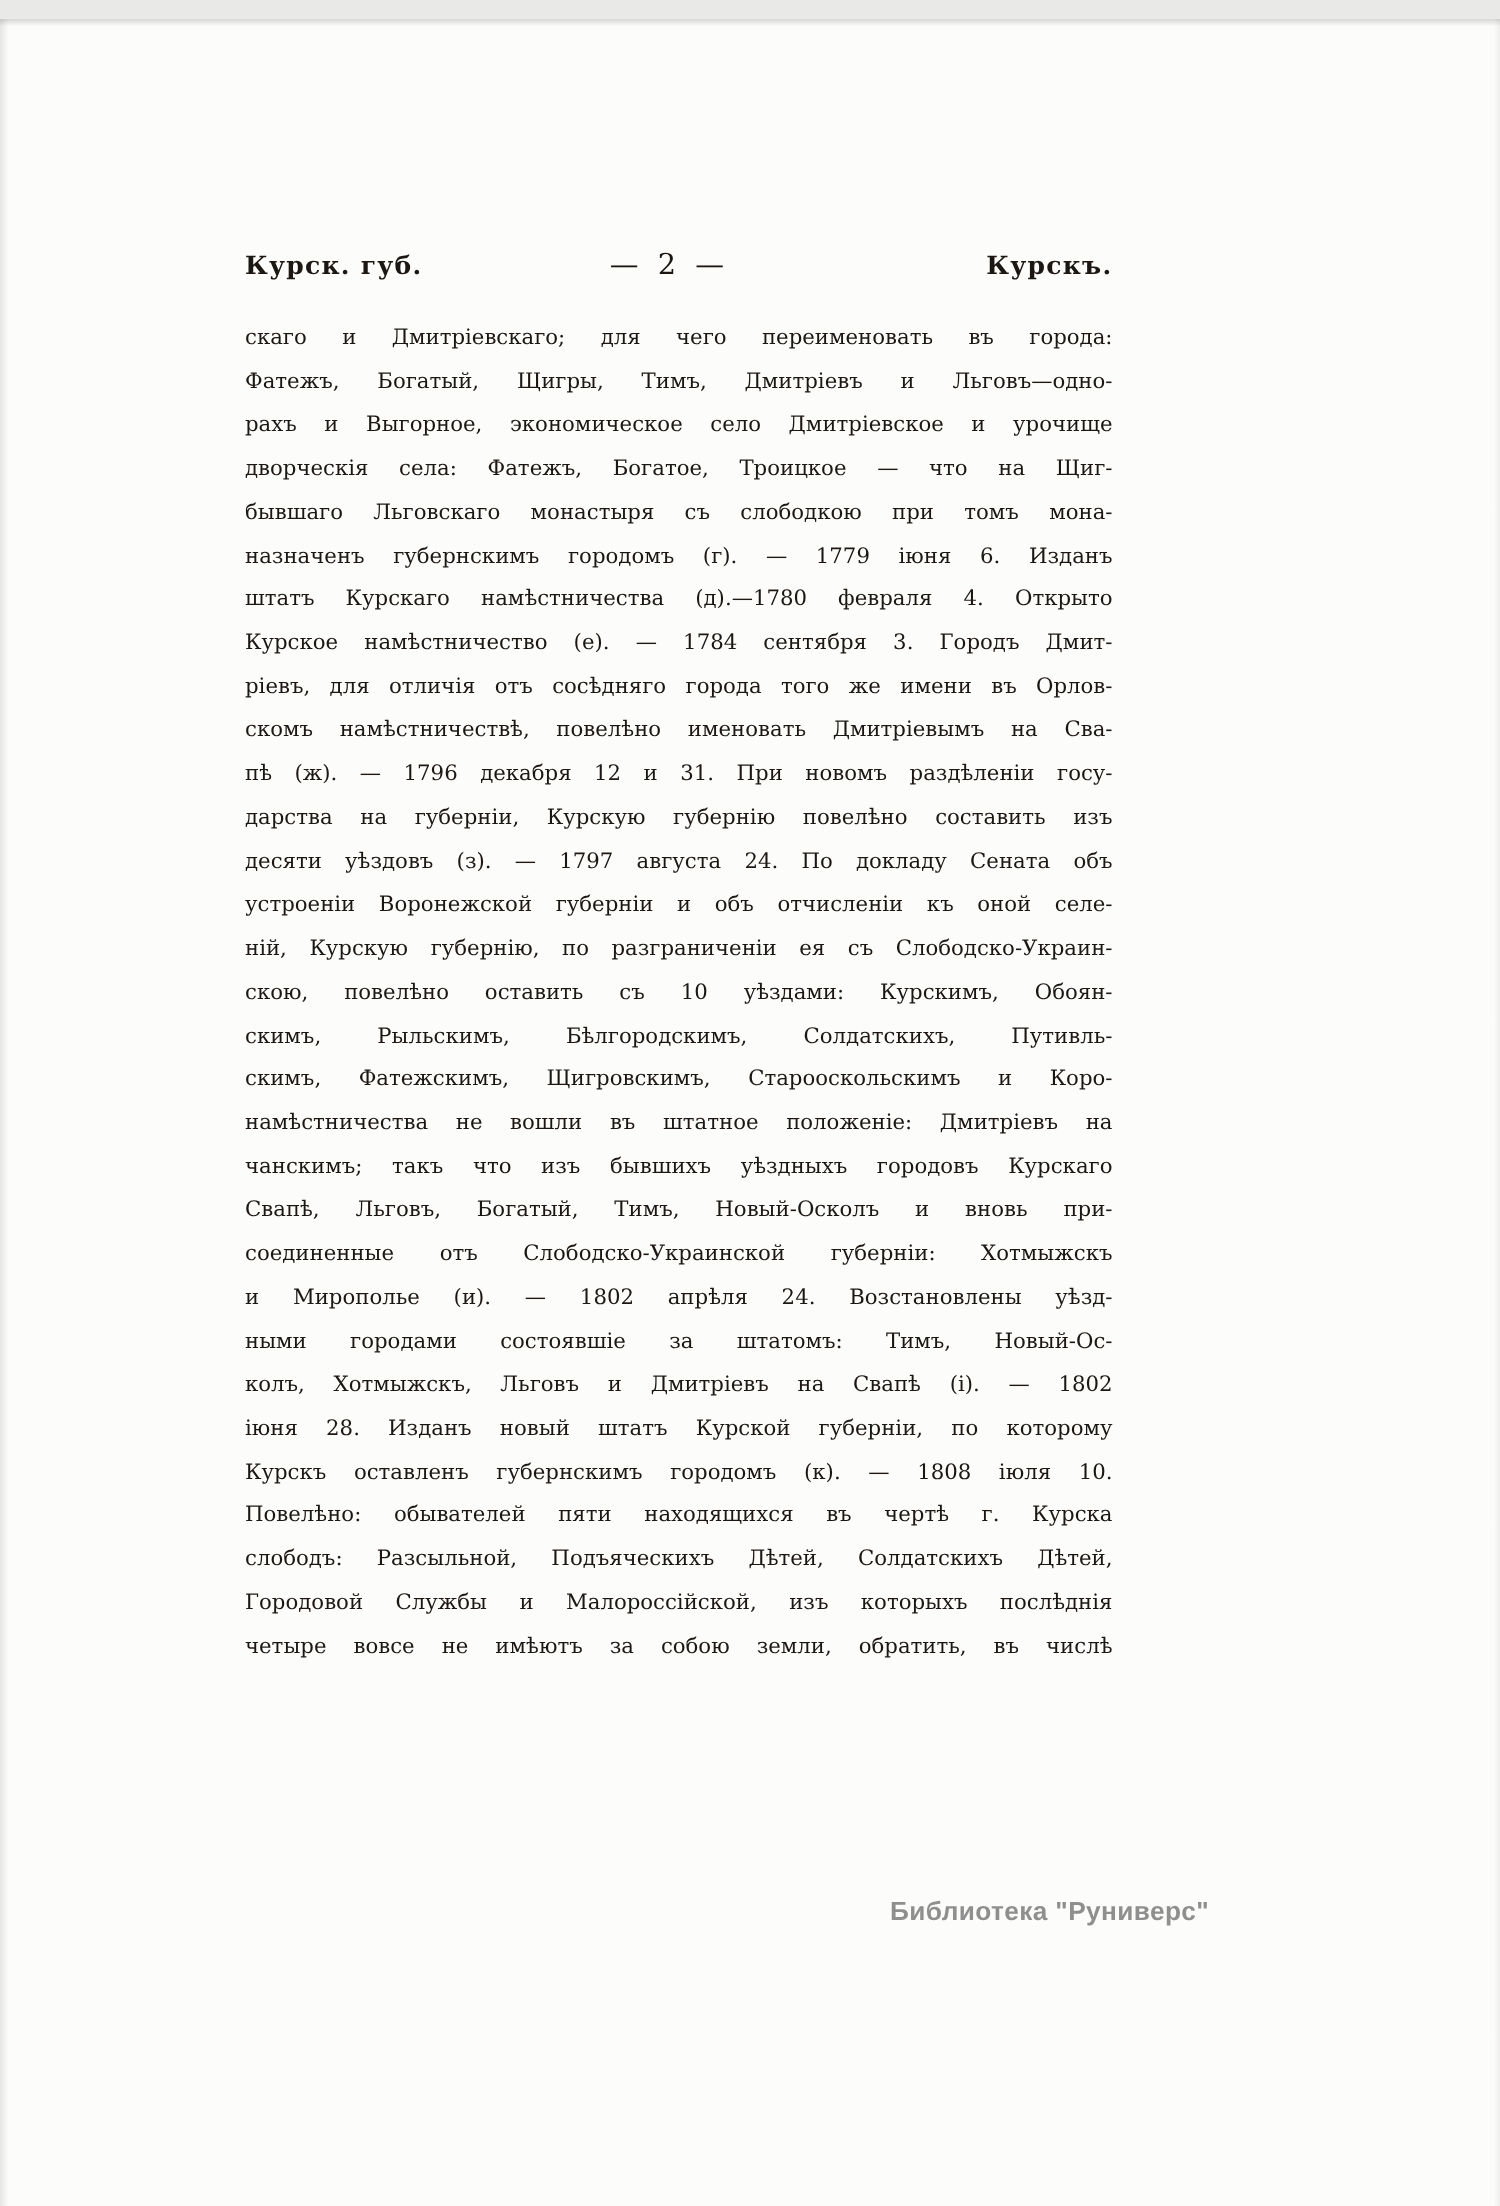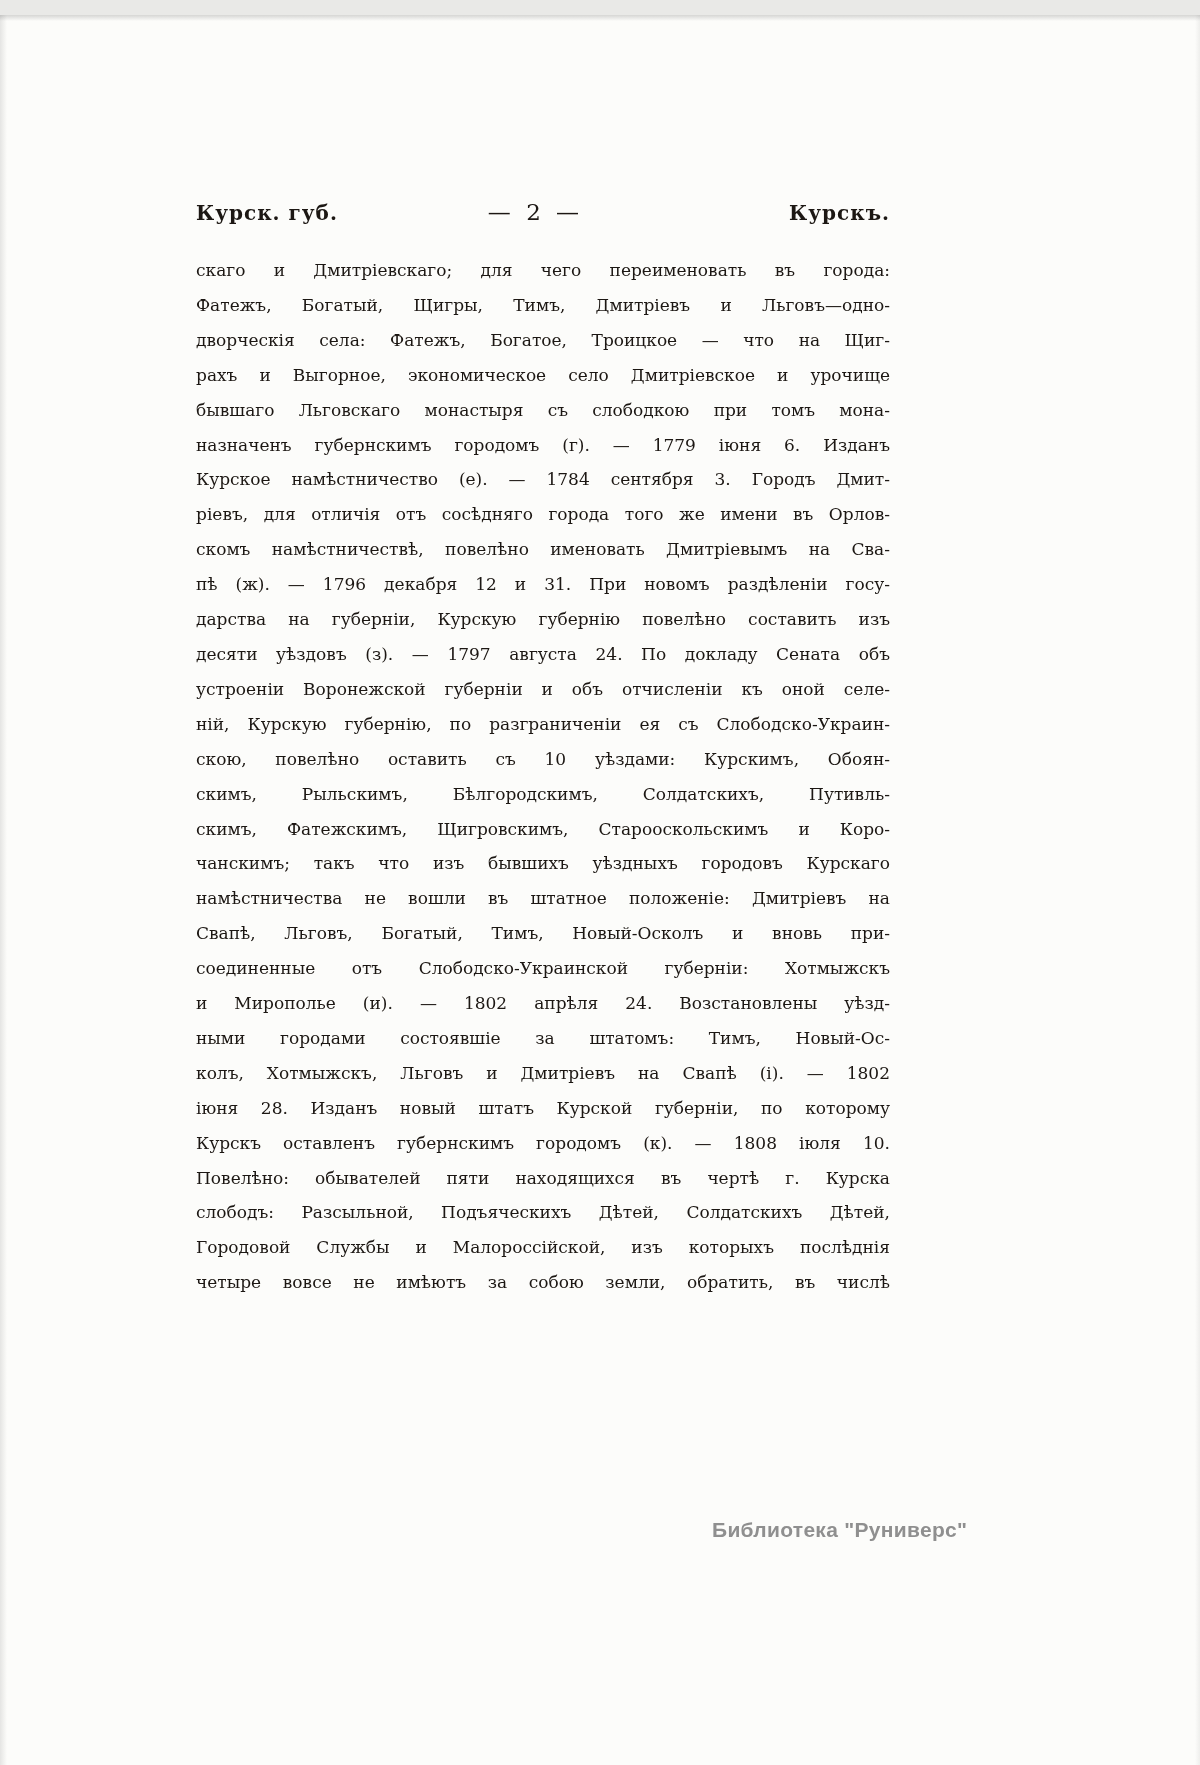--- a/index.html
+++ b/index.html
@@ -83,37 +83,38 @@
 
   <div class="running-head">
     <span class="side">Курск. губ.</span>
     <span class="pageno">— 2 —</span>
     <span class="side">Курскъ.</span>
   </div>
 
   <div class="body-text" id="body-text">
       <div class="line">скаго и Дмитріевскаго; для чего переименовать въ города:</div>
       <div class="line">Фатежъ, Богатый, Щигры, Тимъ, Дмитріевъ и Льговъ—одно-</div>
+      <div class="line">рахъ и Выгорное, экономическое село Дмитріевское и урочище</div>
       <div class="line">дворческія села: Фатежъ, Богатое, Троицкое — что на Щиг-</div>
-      <div class="line">рахъ и Выгорное, экономическое село Дмитріевское и урочище</div>
       <div class="line">бывшаго Льговскаго монастыря съ слободкою при томъ мона-</div>
       <div class="line">назначенъ губернскимъ городомъ (г). — <b>1779</b> іюня <b>6</b>. Изданъ</div>
+      <div class="line">штатъ Курскаго намѣстничества (д).—<b>1780</b> февраля <b>4</b>. Открыто</div>
       <div class="line">Курское намѣстничество (е). — <b>1784</b> сентября <b>3</b>. Городъ Дмит-</div>
       <div class="line">ріевъ, для отличія отъ сосѣдняго города того же имени въ Орлов-</div>
       <div class="line">скомъ намѣстничествѣ, повелѣно именовать Дмитріевымъ на Сва-</div>
       <div class="line">пѣ (ж). — <b>1796</b> декабря <b>12</b> и <b>31</b>. При новомъ раздѣленіи госу-</div>
       <div class="line">дарства на губерніи, Курскую губернію повелѣно составить изъ</div>
       <div class="line">десяти уѣздовъ (з). — <b>1797</b> августа <b>24</b>. По докладу Сената объ</div>
       <div class="line">устроеніи Воронежской губерніи и объ отчисленіи къ оной селе-</div>
       <div class="line">ній, Курскую губернію, по разграниченіи ея съ Слободско-Украин-</div>
       <div class="line">скою, повелѣно оставить съ <b>10</b> уѣздами: Курскимъ, Обоян-</div>
       <div class="line">скимъ, Рыльскимъ, Бѣлгородскимъ, Солдатскихъ, Путивль-</div>
       <div class="line">скимъ, Фатежскимъ, Щигровскимъ, Старооскольскимъ и Коро-</div>
+      <div class="line">намѣстничества не вошли въ штатное положеніе: Дмитріевъ на</div>
       <div class="line">чанскимъ; такъ что изъ бывшихъ уѣздныхъ городовъ Курскаго</div>
-      <div class="line">намѣстничества не вошли въ штатное положеніе: Дмитріевъ на</div>
       <div class="line">Свапѣ, Льговъ, Богатый, Тимъ, Новый-Осколъ и вновь при-</div>
       <div class="line">соединенные отъ Слободско-Украинской губерніи: Хотмыжскъ</div>
       <div class="line">и Мирополье (и). — <b>1802</b> апрѣля <b>24</b>. Возстановлены уѣзд-</div>
       <div class="line">ными городами состоявшіе за штатомъ: Тимъ, Новый-Ос-</div>
       <div class="line">колъ, Хотмыжскъ, Льговъ и Дмитріевъ на Свапѣ (і). — <b>1802</b></div>
       <div class="line">іюня <b>28</b>. Изданъ новый штатъ Курской губерніи, по которому</div>
       <div class="line">Курскъ оставленъ губернскимъ городомъ (к). — <b>1808</b> іюля <b>10</b>.</div>
       <div class="line">Повелѣно: обывателей пяти находящихся въ чертѣ г. Курска</div>
       <div class="line">слободъ: Разсыльной, Подъяческихъ Дѣтей, Солдатскихъ Дѣтей,</div>
       <div class="line">Городовой Службы и Малороссійской, изъ которыхъ послѣднія</div>

